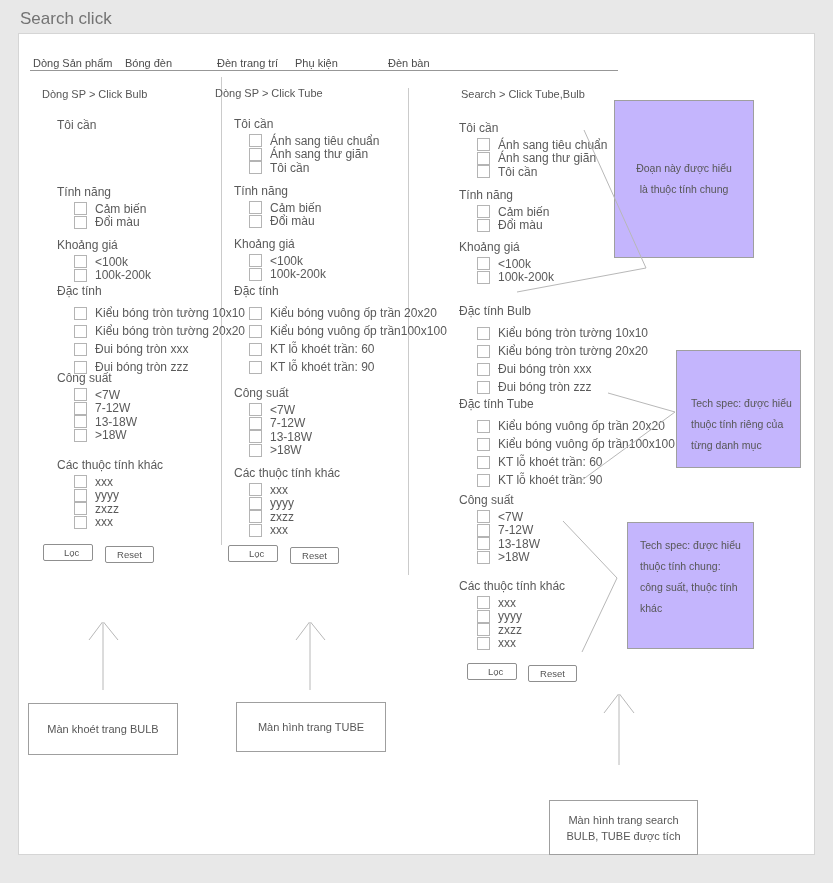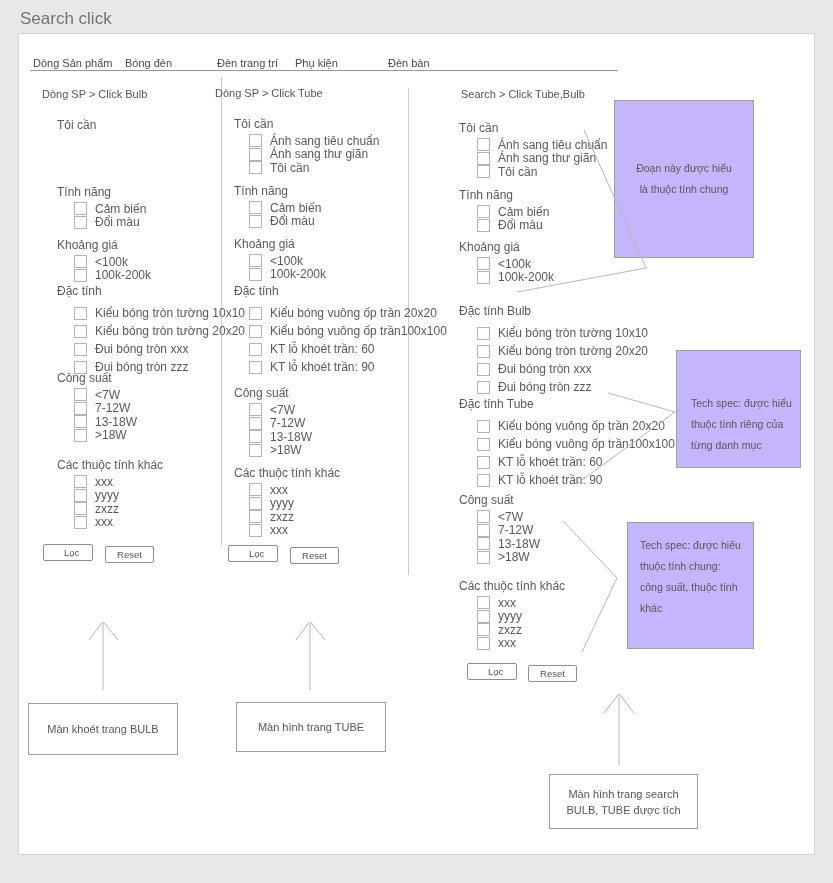--- a/index.html
+++ b/index.html
@@ -398,21 +398,21 @@
 thuộc tính riêng của
  từng danh mục</div>
       <div class="note-box" style="left: 627px; top: 522px; width: 127px; height: 127px; padding-top: 12px; padding-left: 12px;">Tech spec: được hiểu
 thuộc tính chung:
  công suất, thuộc tính
 khác</div>
     </div>
   <div id="screens">
       <div class="screen-box" style="left: 28px; top: 703px; width: 150px; height: 52px;">Màn khoét trang BULB</div>
       <div class="screen-box" style="left: 236px; top: 702px; width: 150px; height: 50px;">Màn hình trang TUBE</div>
-      <div class="screen-box" style="left: 549px; top: 774px; width: 149px; height: 55px;">Màn hình trang search
+      <div class="screen-box" style="left: 549px; top: 800px; width: 149px; height: 55px;">Màn hình trang search
 BULB, TUBE được tích</div>
     </div>
 
   <svg class="overlay" width="833" height="883" viewBox="0 0 833 883">
     <polyline class="ln" points="584,130 646,268 517,292"></polyline>
     <polyline class="ln" points="608,393 675,412 578,483"></polyline>
     <polyline class="ln" points="563,521 617,578 582,652"></polyline>
     <g>
       <line class="ln" x1="103" y1="623" x2="103" y2="690"></line>
       <line class="ln" x1="89" y1="640" x2="102.5" y2="622"></line>

